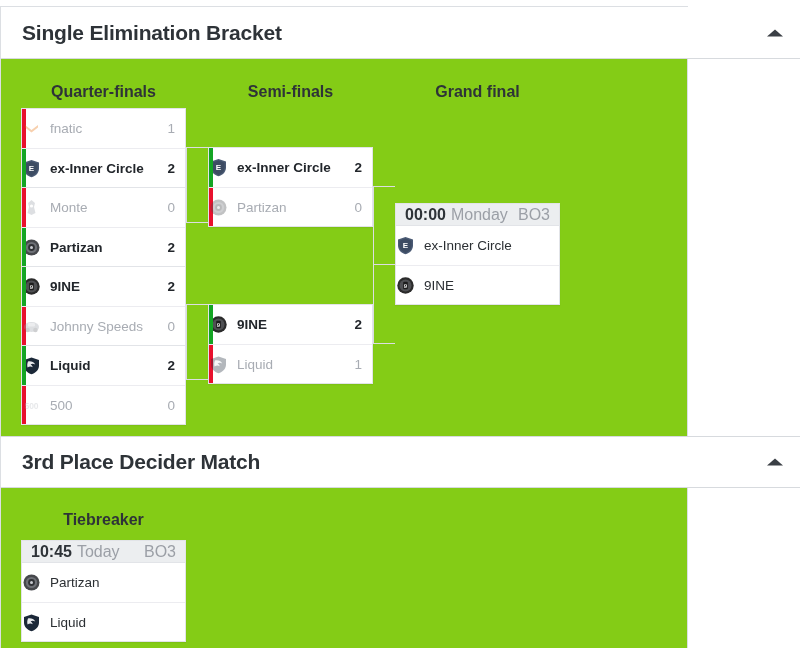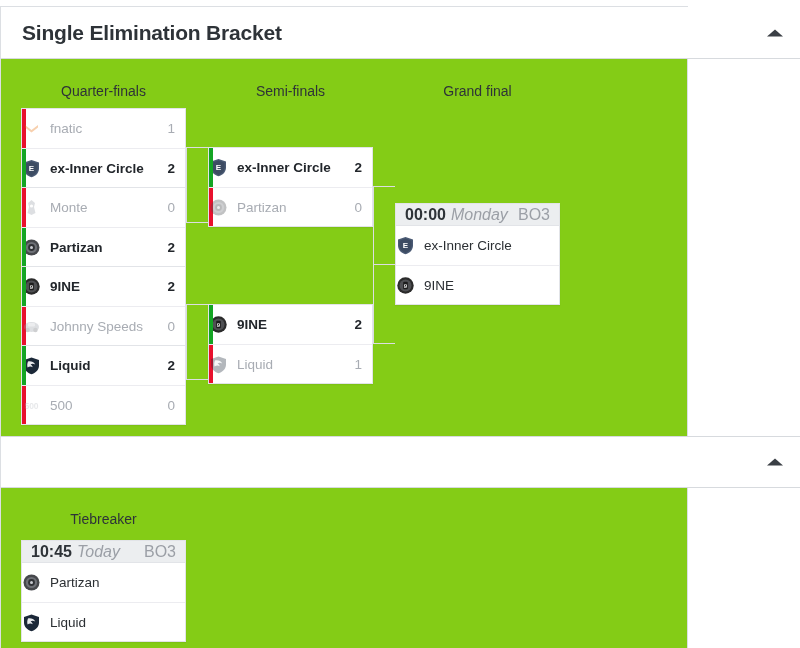--- a/index.html
+++ b/index.html
@@ -53,22 +53,22 @@
     height: 0;
     border-left: 8px solid transparent;
     border-right: 8px solid transparent;
     border-bottom: 7px solid #3a3f45;
     cursor: pointer;
   }
 
   
   .round-label {
     position: absolute;
-    font-size: 14px;
-    font-weight: normal;
+    font-size: 16px;
+    font-weight: bold;
     color: #2e3338;
     text-align: center;
     white-space: nowrap;
   }
 
   
   .match {
     position: absolute;
     width: 165px;
     background: #ffffff;
@@ -139,21 +139,21 @@
     padding: 0 9px;
     box-sizing: border-box;
     font-size: 16px;
     color: #9b9fa6;
   }
   .match-head .time {
     font-weight: bold;
     color: #2e3338;
     margin-right: 5px;
   }
-  .match-head .day   { flex: 1 1 auto; font-style: italic; }
+  .match-head .day   { flex: 1 1 auto; }
   .match-head .bo    { color: #9b9fa6; }
 
   
   .connector {
     position: absolute;
     background: #dcdee2;
   }
   .connector.h { height: 1px; }
   .connector.v { width: 1px; }
 </style>
@@ -367,20 +367,21 @@
           <circle cx="9.5" cy="9.5" r="6" fill="#4f5053"></circle>
           <rect x="7.2" y="5.8" width="4.6" height="7.4" rx="1" fill="#1c1c1c"></rect>
           <text x="9.5" y="12.1" font-family="Liberation Sans, sans-serif" font-size="6" font-weight="bold" fill="#e8e8e8" text-anchor="middle">9</text>
         </svg>
       </span>
       <span class="team-name">9INE</span>
     </div>
   </div>
 
   <div class="section-header" style="top:429px; border-top:1px solid #d7dade;">
+    <span class="section-title">3rd Place Decider Match</span>
     <span class="collapse-caret"></span>
   </div>
 
   <div class="round-label" style="left:20px; top:504px; width:165px;">Tiebreaker</div>
 
   <div class="match" style="left:20px; top:533px;">
     <div class="match-head">
       <span class="time">10:45</span>
       <span class="day">Today</span>
       <span class="bo">BO3</span>

